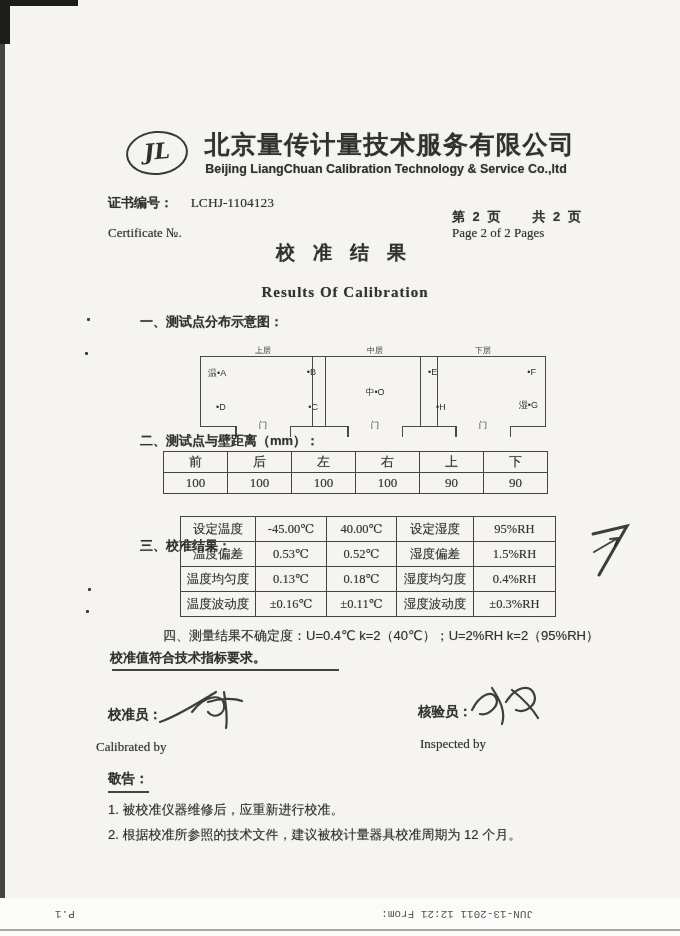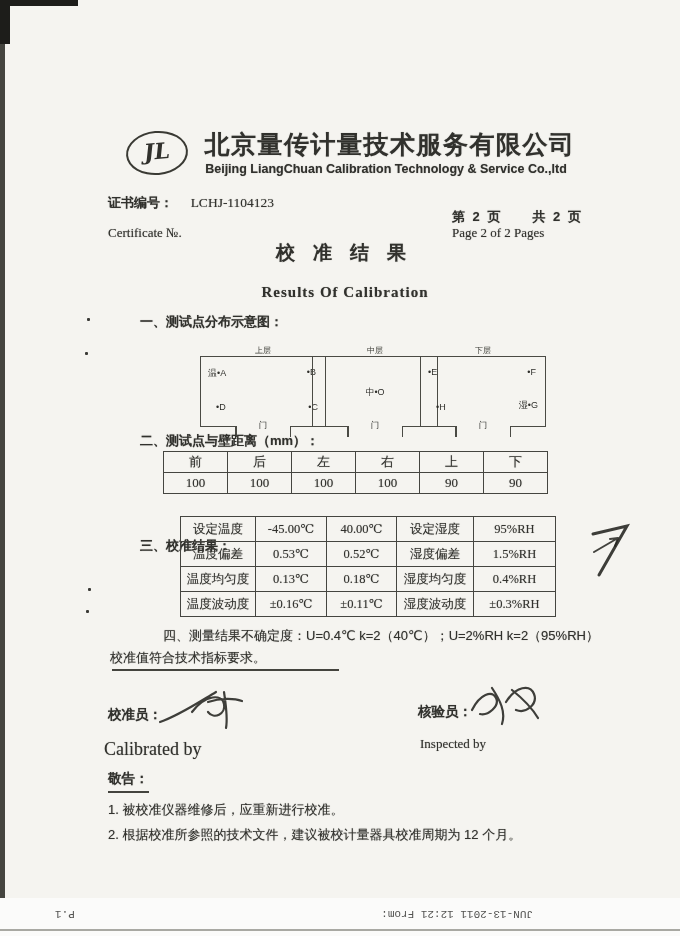--- a/index.html
+++ b/index.html
@@ -198,33 +198,33 @@
       <td>温度波动度</td>
       <td class="val">±0.16℃</td>
       <td class="val">±0.11℃</td>
       <td>湿度波动度</td>
       <td class="val">±0.3%RH</td>
     </tr>
   </tbody>
     </table>
 
   <div class="t" style="left:140px; top:627px; font-size:13px;margin-left:23px;">四、测量结果不确定度：U=0.4℃  k=2（40℃）；U=2%RH  k=2（95%RH）</div>
-  <div class="t" style="left:110px; top:649px; font-size:13px; font-weight:400;">校准值符合技术指标要求。</div>
+  <div class="t" style="left:110px; top:649px; font-size:13px; font-weight:700;">校准值符合技术指标要求。</div>
   <div class="divider"></div>
 
   <svg style="left:585px; top:515px;" width="62" height="88" viewBox="0 0 62 88">
     <path d="M8 19 L42 11 L14 60" fill="none" stroke="#23231f" stroke-width="3" stroke-linecap="round" stroke-linejoin="miter" opacity="0.88"></path>
     <path d="M9 37 L33 23 M33 23 l-8 1 M33 23 l-3 8" fill="none" stroke="#23231f" stroke-width="2" stroke-linecap="round" opacity="0.85"></path>
   </svg>
 
   <div class="t lbl-cn" style="left:108px; top:706px; font-size:13.5px;">校准员：</div>
   <svg style="left:158px; top:686px;" width="100" height="44" viewBox="0 0 100 44">
     <path d="M2 36 C 20 30, 38 18, 58 6 M34 26 C 48 8, 64 8, 66 18 C 68 28, 56 34, 50 26 M50 16 C 62 12, 76 12, 84 15 M66 6 C 68 20, 70 32, 68 42" fill="none" stroke="#2a2a26" stroke-width="2.2" stroke-linecap="round" opacity="0.9"></path>
   </svg>
-  <div class="t serif" style="left:104px; top:727px; font-size:18px;">Calibrated by</div>
+  <div class="t serif" style="left:96px; top:727px; font-size:13px;">Calibrated by</div>
 
   <div class="t lbl-cn" style="left:418px; top:703px; font-size:13.5px;">核验员：</div>
   <svg style="left:466px; top:680px;" width="76" height="48" viewBox="0 0 76 48">
     <path d="M6 30 C 14 14, 26 10, 30 18 C 34 26, 22 36, 14 34 M26 8 C 34 20, 40 32, 36 44 M40 22 C 50 6, 64 4, 68 14 C 72 24, 60 34, 50 30 M46 10 C 56 18, 66 28, 72 38" fill="none" stroke="#2a2a26" stroke-width="2.2" stroke-linecap="round" opacity="0.9"></path>
   </svg>
   <div class="t serif" style="left:420px; top:724px; font-size:13px;">Inspected by</div>
 
   <div class="notice-head">敬告：</div>
   <div class="t" style="left:108px; top:801px; font-size:13px;">1. 被校准仪器维修后，应重新进行校准。</div>
   <div class="t" style="left:108px; top:826px; font-size:13px;">2. 根据校准所参照的技术文件，建议被校计量器具校准周期为 12 个月。</div>

